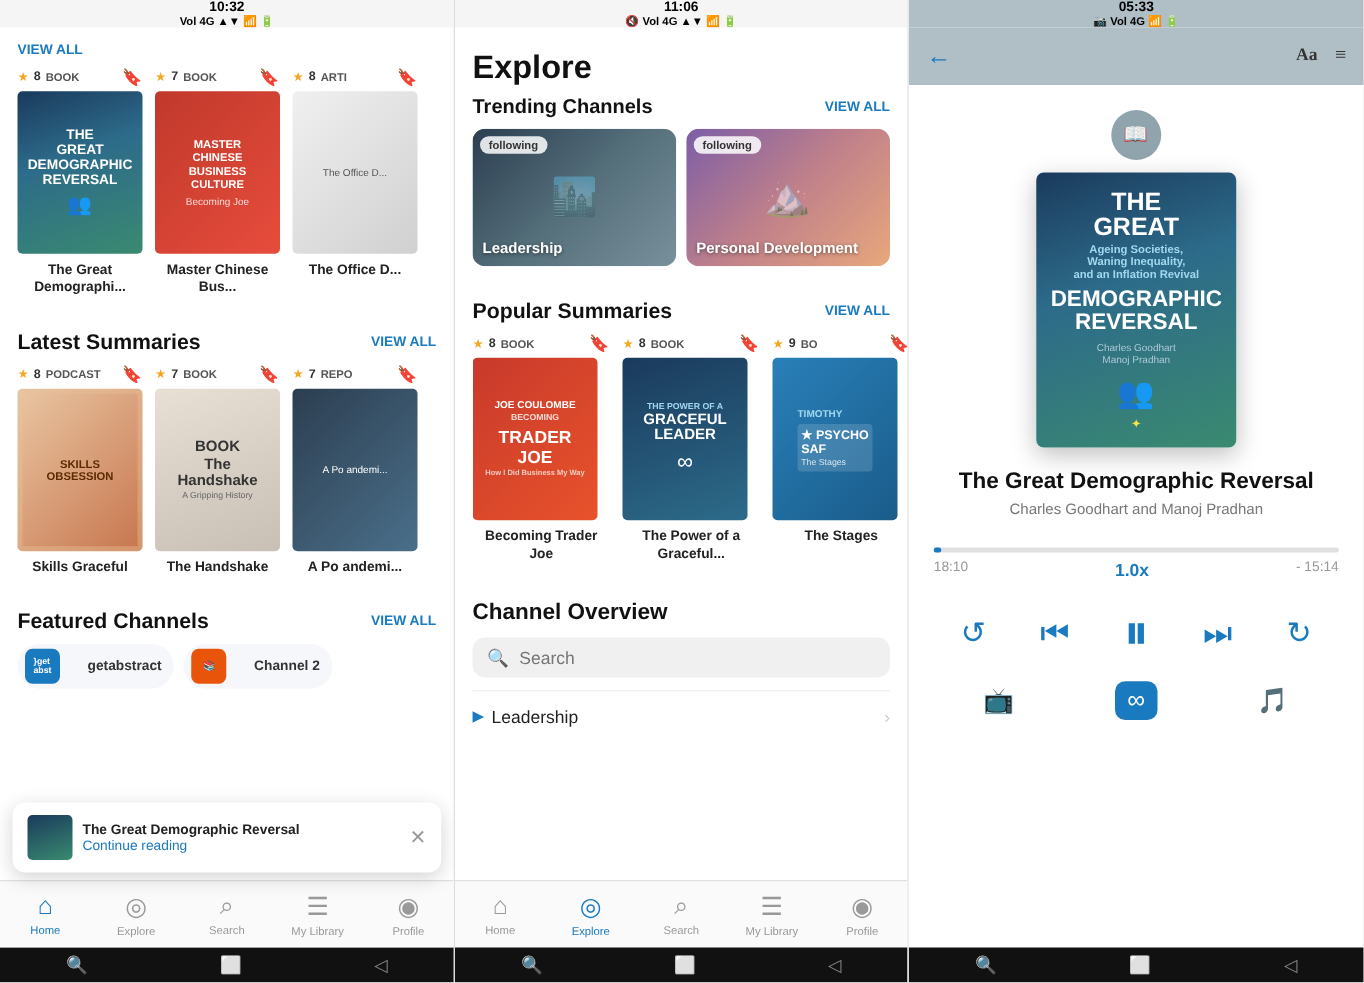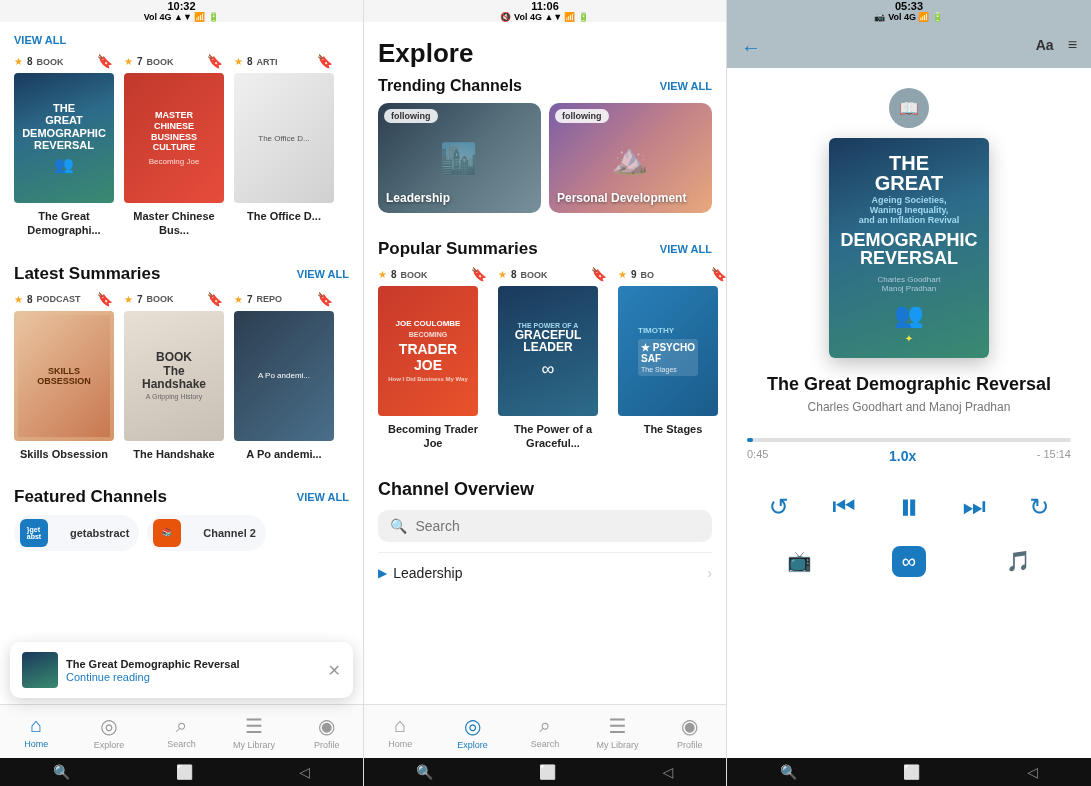--- a/index.html
+++ b/index.html
@@ -417,21 +417,21 @@
     .p3-header {
       background: #b0bec5;
       height: 46px;
       display: flex;
       align-items: center;
       padding: 0 14px;
       gap: 8px;
       flex-shrink: 0;
     }
     .p3-back { color: #1a7abf; font-size: 20px; }
-    .p3-header-right { margin-left: auto; display: flex; gap: 14px; align-items: center; }
+    .p3-header-right { margin-left: auto; display: flex; gap: 14px; align-items: center; font-family: Liberation Serif, serif; }
     .p3-aa { color: #333; font-size: 14px; font-weight: 700; }
     .p3-list { color: #333; font-size: 16px; }
 
     .p3-book-section {
       padding: 20px 20px 10px;
       display: flex;
       flex-direction: column;
       align-items: center;
     }
     .p3-cover {
@@ -598,21 +598,21 @@
         <div class="book-card">
           <div class="card-meta">
             <span class="star">★</span>
             <span class="rating">8</span>
             <span class="type">PODCAST</span>
             <span class="bookmark-icon">🔖</span>
           </div>
           <div class="book-cover cover-skills">
             <div style="width:100%;height:100%;background:linear-gradient(135deg,#e8c4a0,#c87850);display:flex;align-items:center;justify-content:center;color:#5a2a00;font-size:9px;font-weight:700;text-align:center;padding:4px">SKILLS<br>OBSESSION</div>
           </div>
-          <div class="book-title">Skills Obsession</div>
+          <div class="book-title">Skills Graceful</div>
         </div>
 
         <div class="book-card">
           <div class="card-meta">
             <span class="star">★</span>
             <span class="rating">7</span>
             <span class="type">BOOK</span>
             <span class="bookmark-icon filled">🔖</span>
           </div>
           <div class="book-cover cover-handshake">
@@ -866,21 +866,21 @@
 
       <div class="p3-book-title">The Great Demographic Reversal</div>
       <div class="p3-book-author">Charles Goodhart and Manoj Pradhan</div>
     </div>
 
     <div class="p3-progress-section">
       <div class="p3-progress-bar-wrap">
         <div class="p3-progress-bar"></div>
       </div>
       <div class="p3-progress-times">
-        <span>0:45</span>
+        <span>18:10</span>
         <span style="color:#1a7abf;font-weight:700;font-size:14px">1.0x</span>
         <span>- 15:14</span>
       </div>
     </div>
 
     <div class="p3-controls">
       <span class="ctrl-btn sm" style="color:#1a7abf;font-size:24px">↺</span>
       <span class="ctrl-btn sm" style="color:#1a7abf;font-size:26px">⏮</span>
       <span class="ctrl-btn play" style="color:#1a7abf;font-size:40px">⏸</span>
       <span class="ctrl-btn sm" style="color:#1a7abf;font-size:26px">⏭</span>

